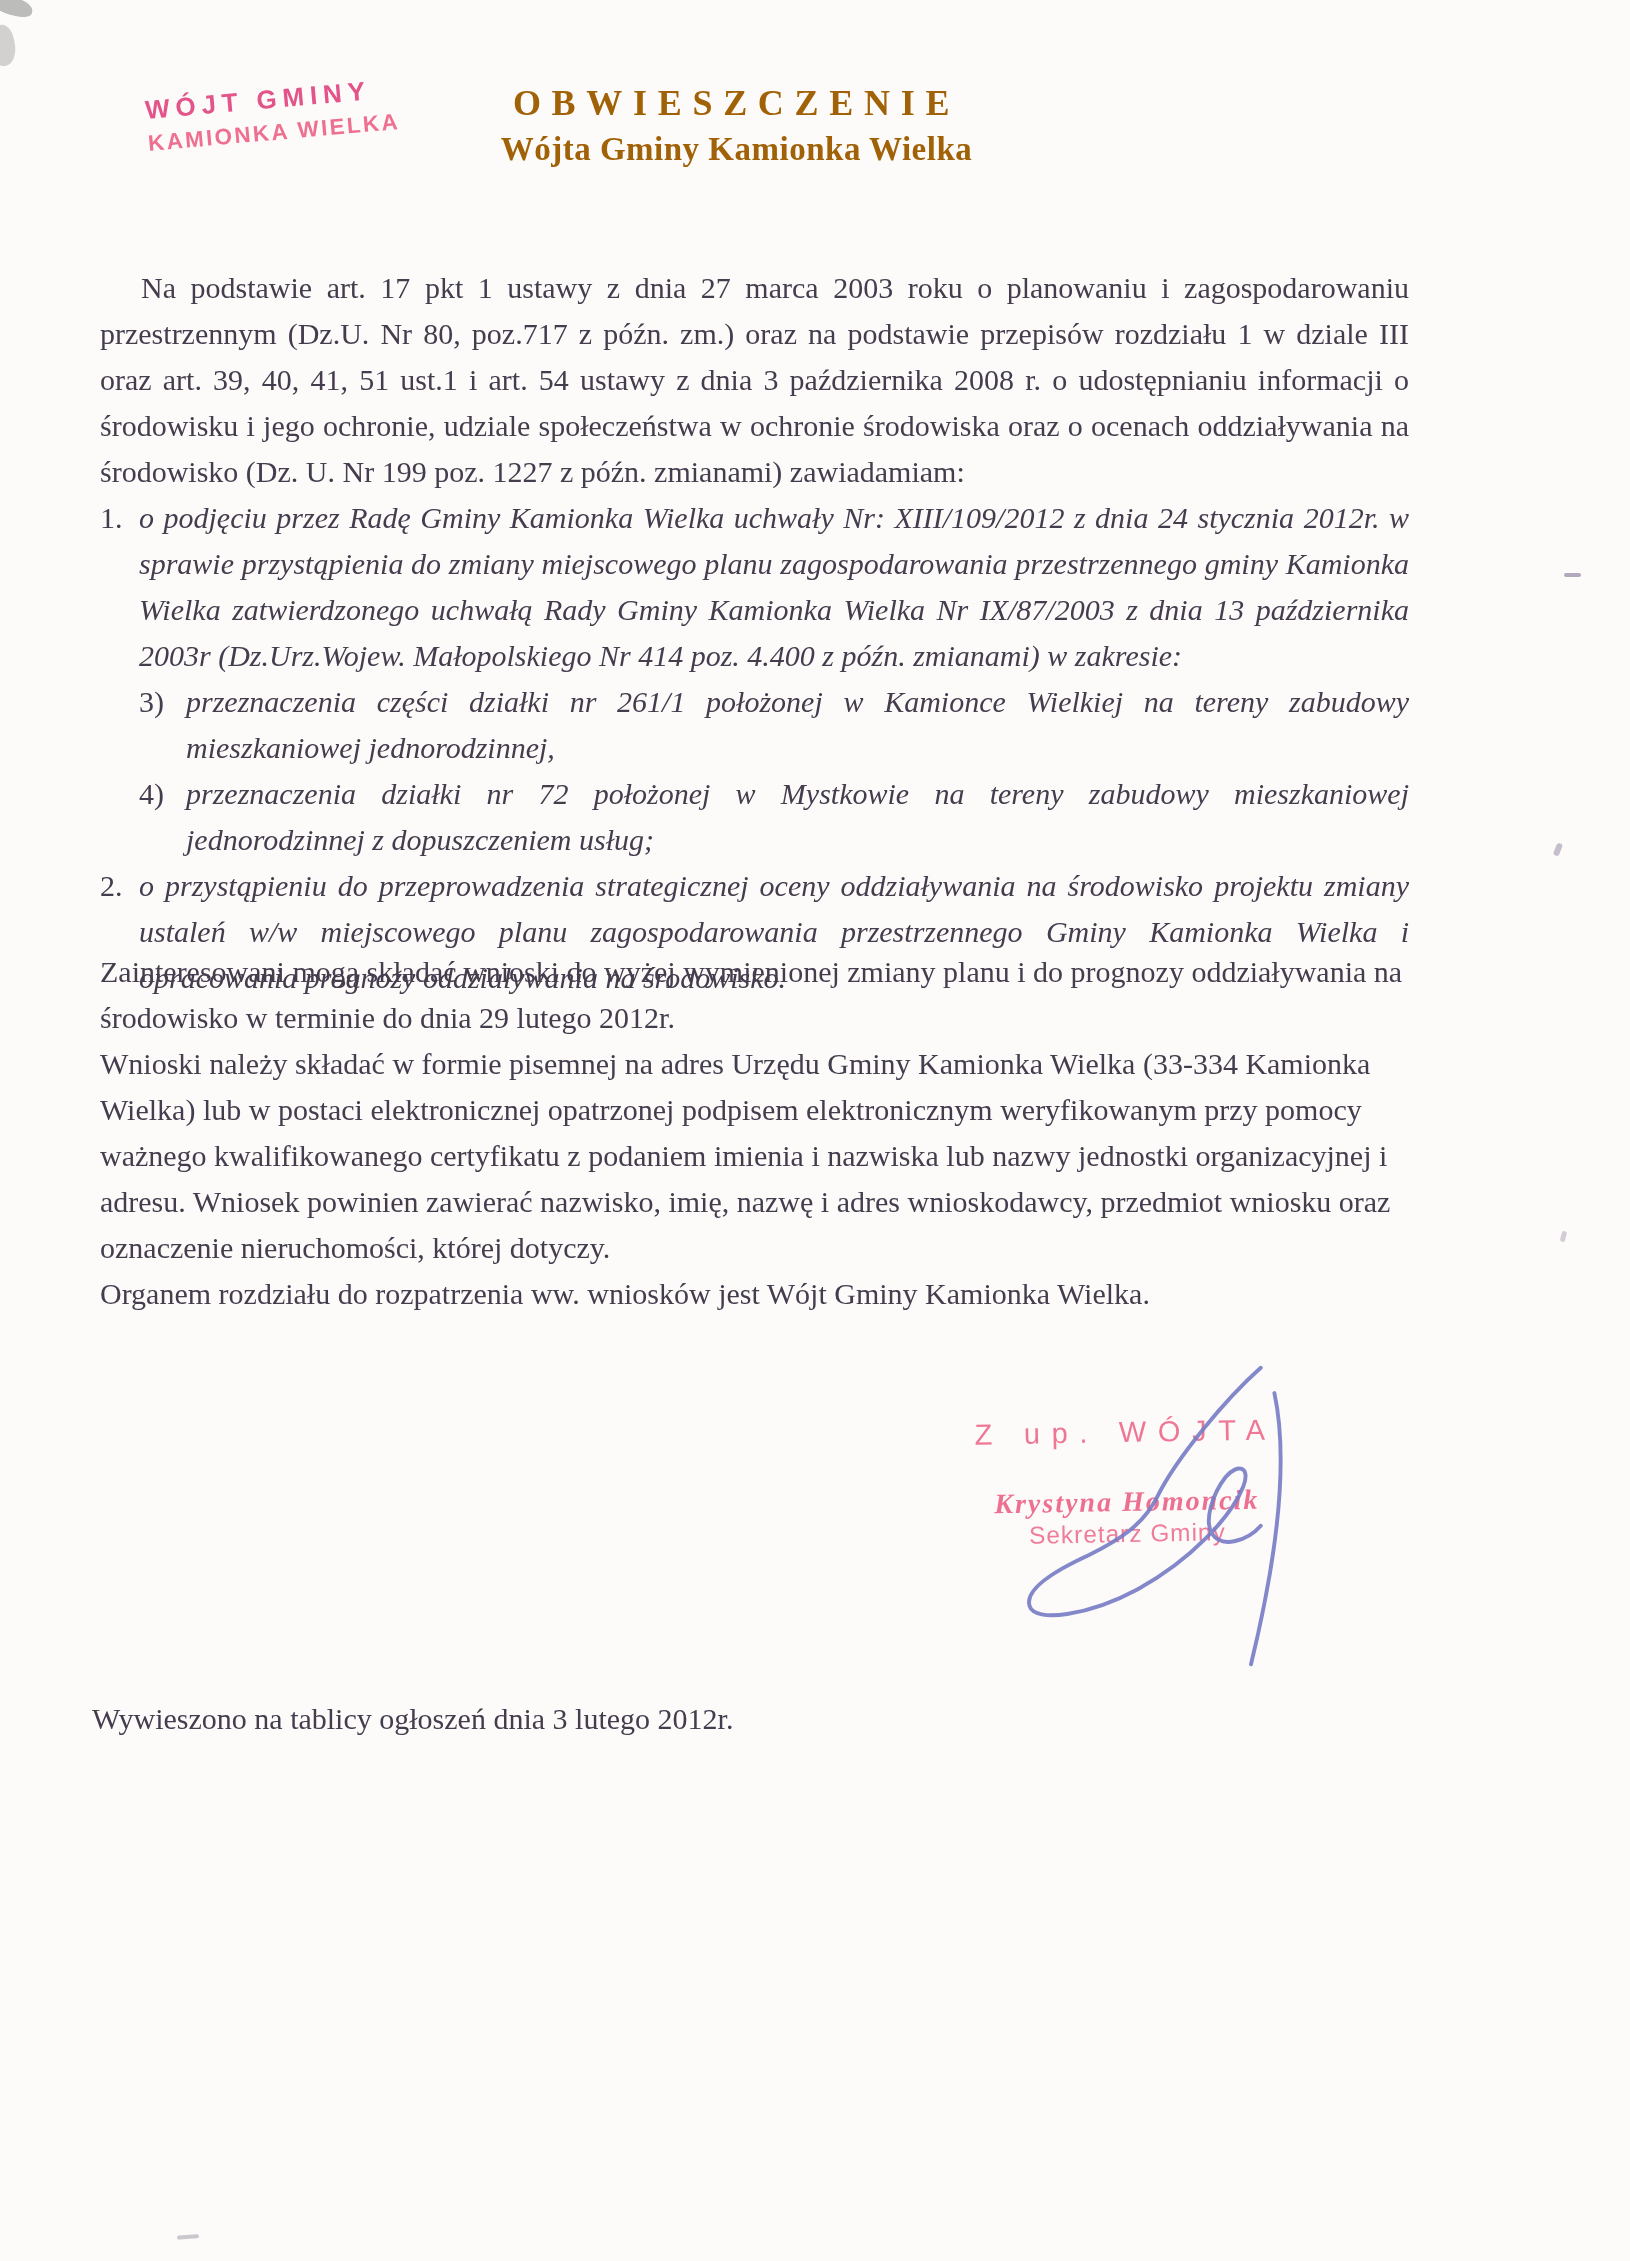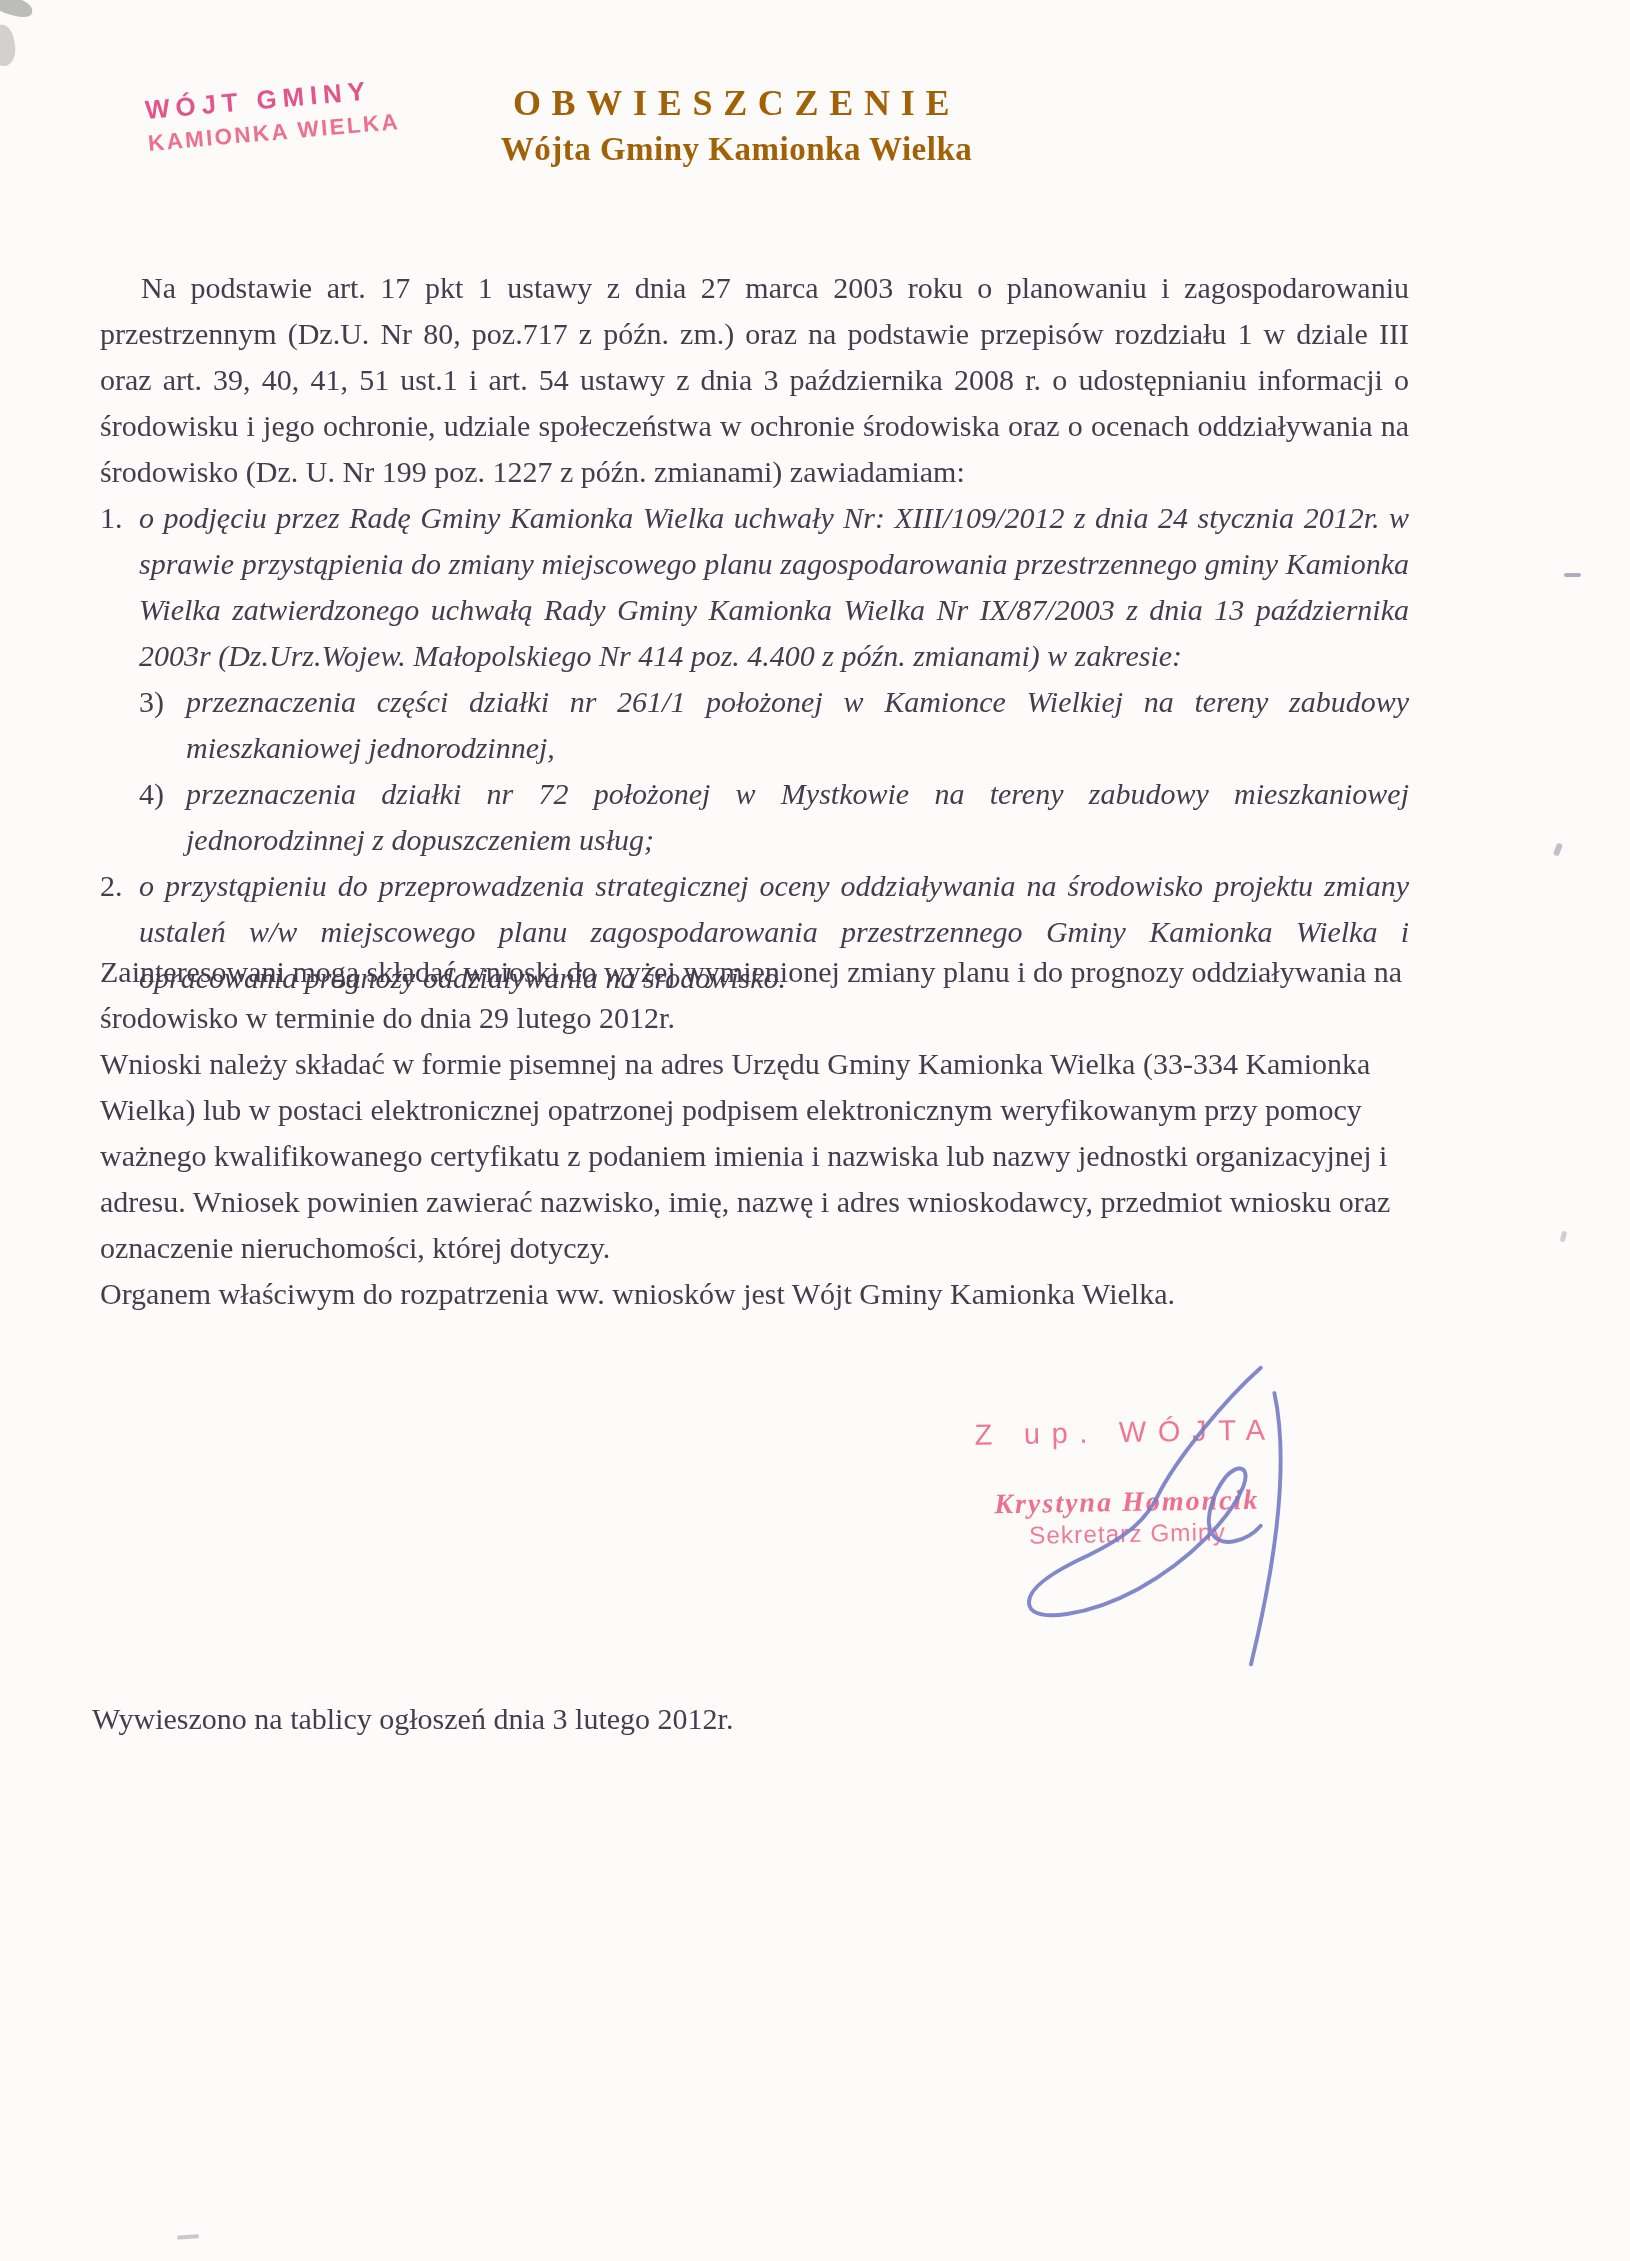--- a/index.html
+++ b/index.html
@@ -108,21 +108,21 @@
 
     <div class="li">
       <span class="marker">2.</span>
       <p class="litext">o przystąpieniu do przeprowadzenia strategicznej oceny oddziaływania na środowisko projektu zmiany ustaleń w/w miejscowego planu zagospodarowania przestrzennego Gminy Kamionka Wielka i opracowania prognozy oddziaływania na środowisko.</p>
     </div>
   </div>
 
   <div class="paras">
     <p>Zainteresowani mogą składać wnioski do wyżej wymienionej zmiany planu i do prognozy oddziaływania na środowisko w terminie do dnia 29 lutego 2012r.</p>
     <p>Wnioski należy składać w formie pisemnej na adres Urzędu Gminy Kamionka Wielka (33-334 Kamionka Wielka) lub w postaci elektronicznej opatrzonej podpisem elektronicznym weryfikowanym przy pomocy ważnego kwalifikowanego certyfikatu z podaniem imienia i nazwiska lub nazwy jednostki organizacyjnej i adresu. Wniosek powinien zawierać nazwisko, imię, nazwę i adres wnioskodawcy, przedmiot wniosku oraz oznaczenie nieruchomości, której dotyczy.</p>
-    <p>Organem właściwym do rozpatrzenia ww. wniosków jest Wójt Gminy Kamionka Wielka.</p>
+    <p>Organem rozdziału do rozpatrzenia ww. wniosków jest Wójt Gminy Kamionka Wielka.</p>
   </div>
 
   <div class="sig">
     <div class="zup">Z up. WÓJTA</div>
     <div class="sname">Krystyna Homoncik</div>
     <div class="srole">Sekretarz Gminy</div>
   </div>
 
   <svg class="sigink" viewBox="0 0 370 330" xmlns="http://www.w3.org/2000/svg">
     <path d="M 298 12 C 262 44 212 104 192 144 C 177 174 152 189 122 204 C 87 220 56 239 61 256 C 66 274 122 266 172 239 C 227 209 268 164 280 134 C 288 114 275 109 262 124 C 248 142 240 169 248 182 C 258 198 285 189 298 174"></path>

